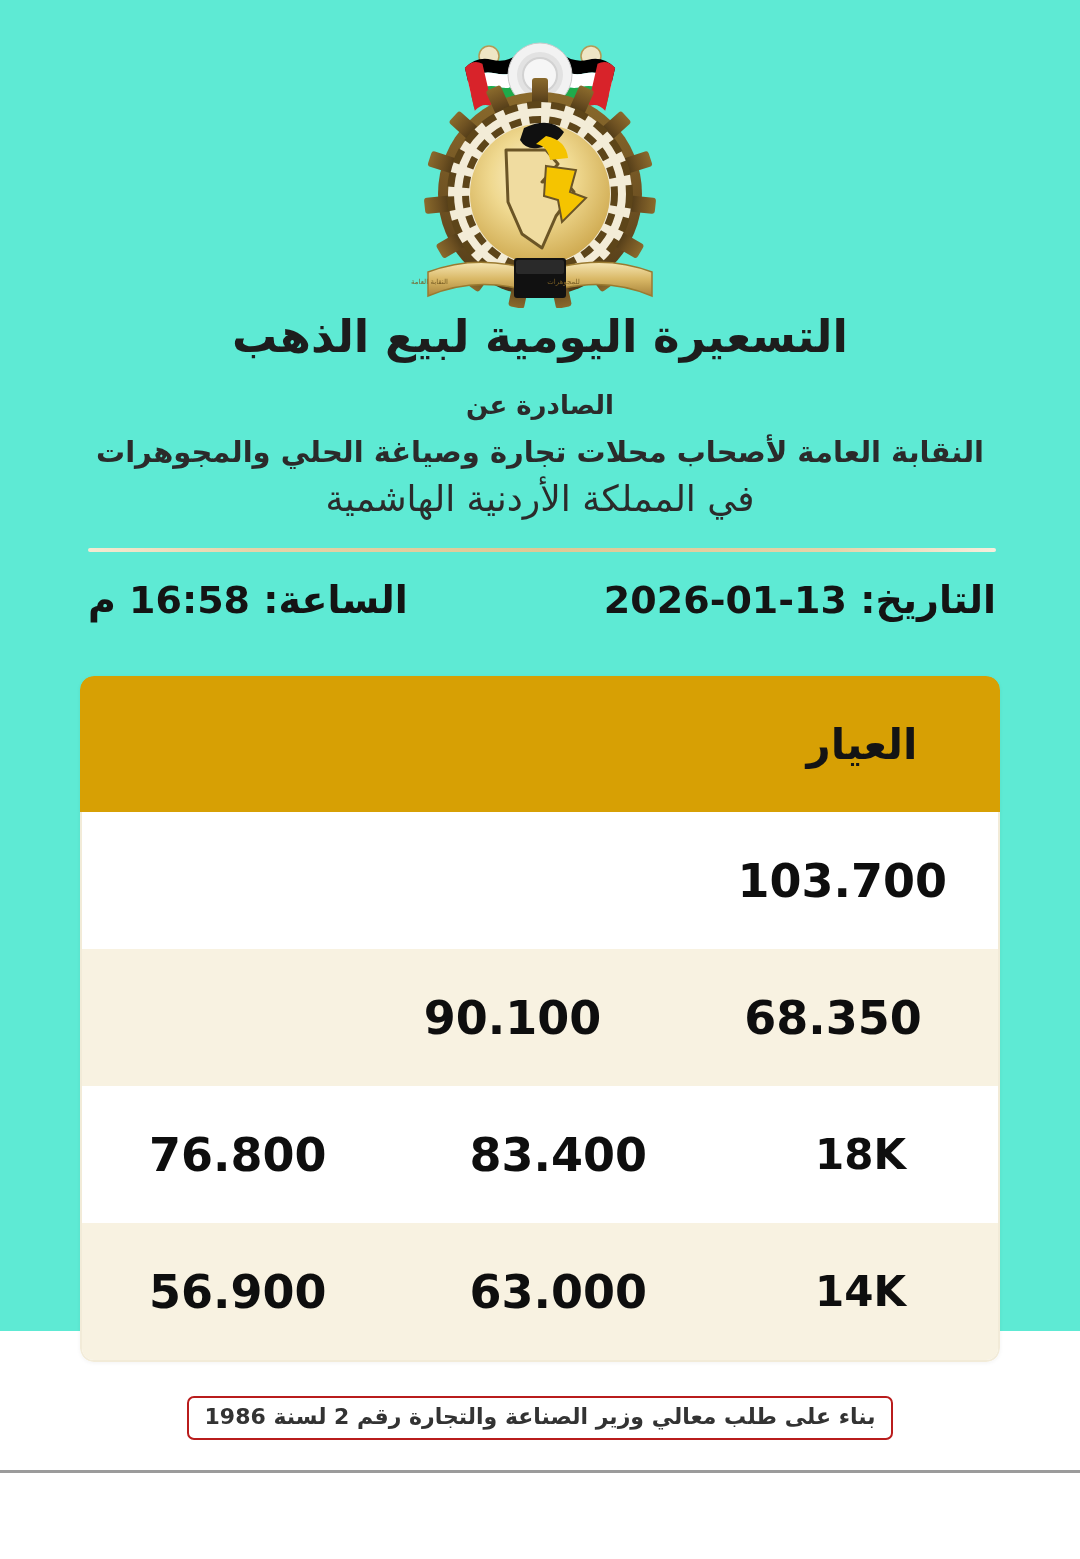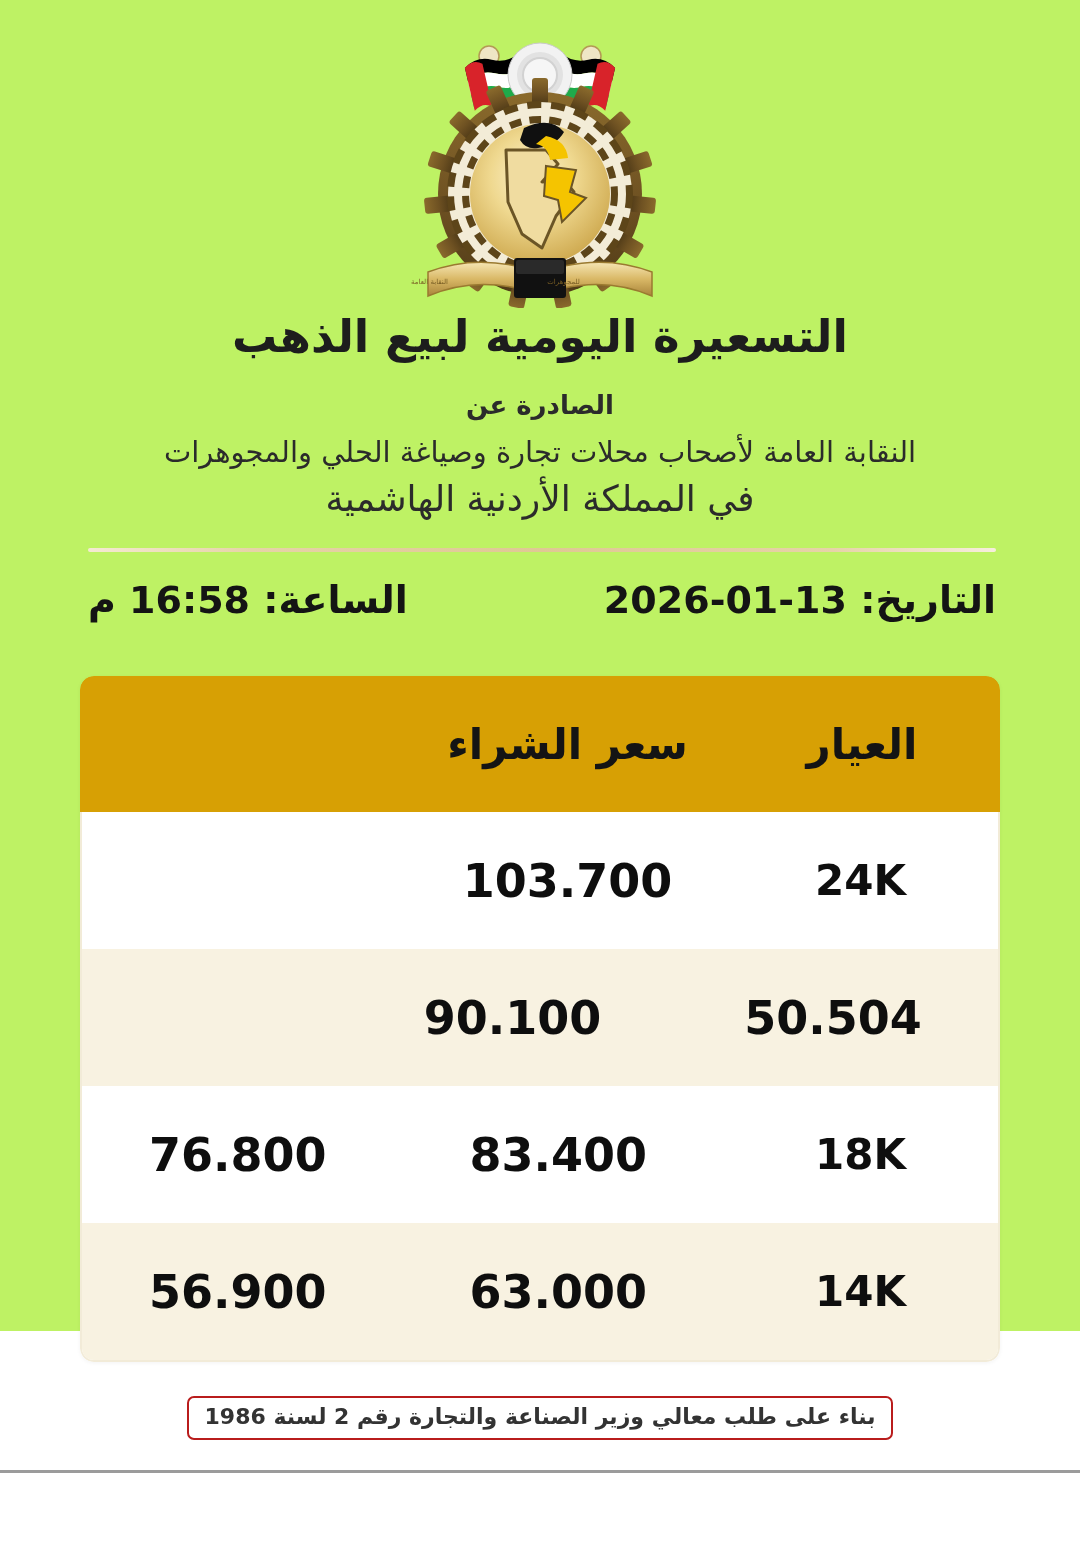--- a/index.html
+++ b/index.html
@@ -14,21 +14,21 @@
     font-family: "DejaVu Sans", "Liberation Sans", sans-serif;
     overflow: hidden;
     position: relative;
   }
 
   
   .page {
     position: relative;
     width: 1080px;
     height: 1331px;
-    background: #bef264;
+    background: #5eead4;
     box-sizing: border-box;
   }
 
   
   .emblem-wrap {
     position: absolute;
     top: 18px;
     left: 0;
     right: 0;
     height: 295px;
@@ -65,21 +65,21 @@
     font-family: "DejaVu Sans", "Liberation Sans", sans-serif;
   }
   .sub-1 {
     font-size: 26px;
     font-weight: 600;
     line-height: 1.32;
     margin-bottom: 12px;
   }
   .sub-2 {
     font-size: 29px;
-    font-weight: 400;
+    font-weight: 700;
     line-height: 1.3;
     margin-bottom: 4px;
   }
   .sub-3 {
     font-size: 36px;
     font-weight: 400;
     line-height: 1.3;
   }
 
   
@@ -328,32 +328,30 @@
 
   <div class="datetime-row">
     <div class="dt-item">التاريخ: 13-01-2026</div>
     <div class="dt-item">الساعة: 16:58 م</div>
   </div>
 
   <div class="price-table">
 
     <div class="thead">
       <div class="cell c-karat">العيار</div>
-      <div class="cell c-buy">سعر الشراء</div>
     </div>
 
     <div class="tbody">
 
       <div class="trow odd">
-        <div class="cell c-karat">24K</div>
         <div class="cell c-buy">103.700</div>
       </div>
 
       <div class="trow even">
-        <div class="cell c-sell">50.504</div>
+        <div class="cell c-sell">68.350</div>
         <div class="cell c-buy">90.100</div>
       </div>
 
       <div class="trow odd">
         <div class="cell c-karat">18K</div>
         <div class="cell c-sell">83.400</div>
         <div class="cell c-buy">76.800</div>
       </div>
 
       <div class="trow even">

